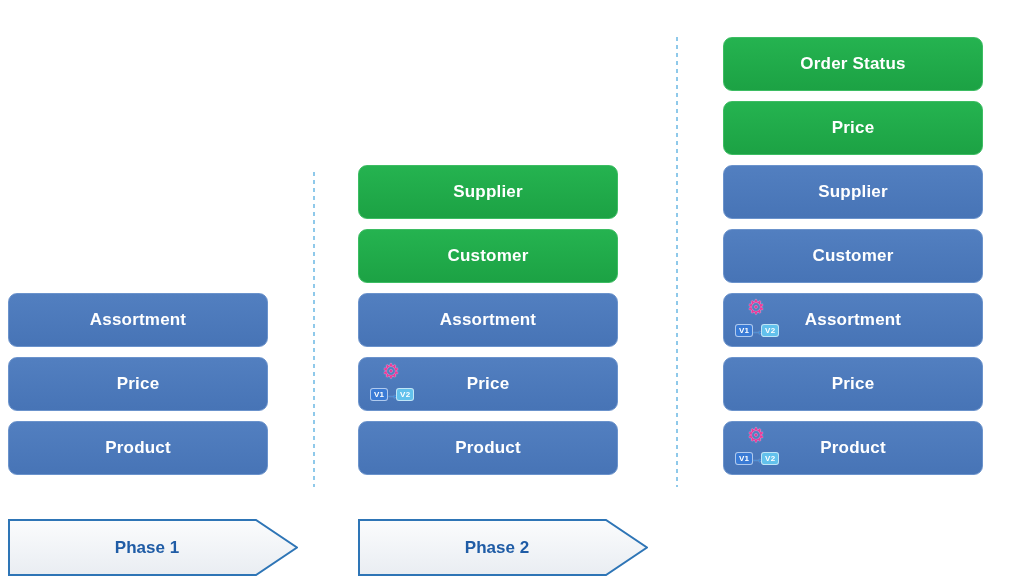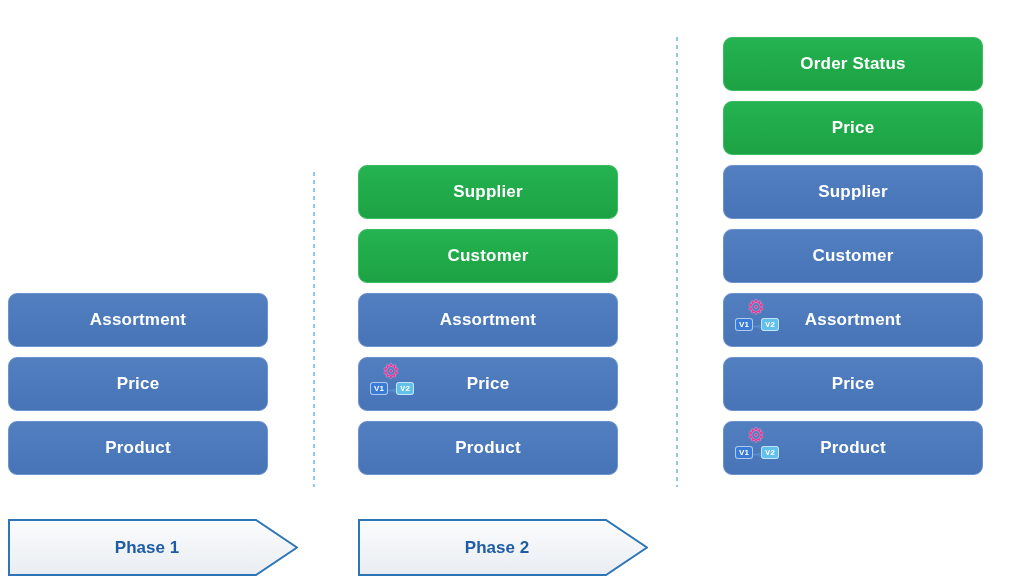--- a/index.html
+++ b/index.html
@@ -58,39 +58,39 @@
     top: -5px;
     left: 12px;
     font-size: 20px;
     line-height: 1;
     color: #e93a9b;
     font-weight: normal;
     text-shadow: 0 0 1px #ffffff;
   }
   .badge-row {
     position: absolute;
-    bottom: 6px;
+    bottom: 0;
     left: 0;
     display: flex;
     align-items: center;
   }
   .v-badge {
     width: 18px;
     height: 13px;
     border-radius: 3px;
     font-size: 8px;
     font-weight: bold;
     color: #ffffff;
     display: flex;
     align-items: center;
     justify-content: center;
     border: 1px solid rgba(255,255,255,0.6);
   }
   .v1 { background: #3a7bd5; }
-  .v2 { background: #62c1ec; font-family: Liberation Mono, monospace; }
+  .v2 { background: #62c1ec; }
   .arrow-glyph {
     color: #1976d2;
     font-size: 14px;
     font-weight: bold;
     margin: 0 -3px;
     z-index: 2;
     text-shadow: 0 0 1px #ffffff;
   }
 
   

